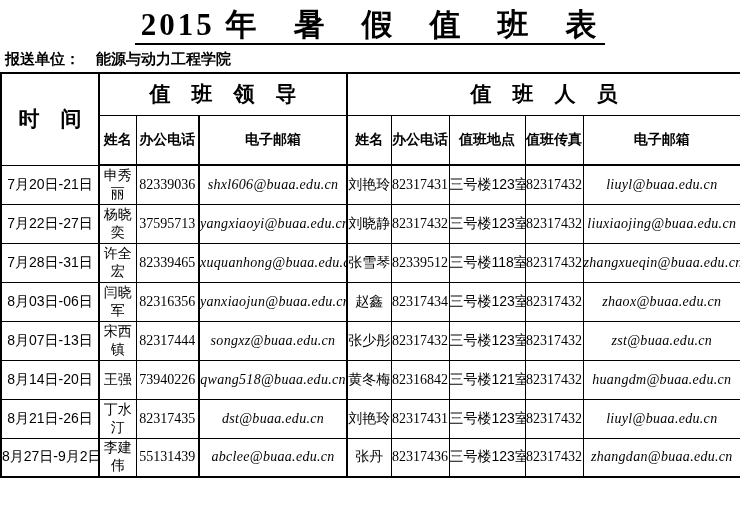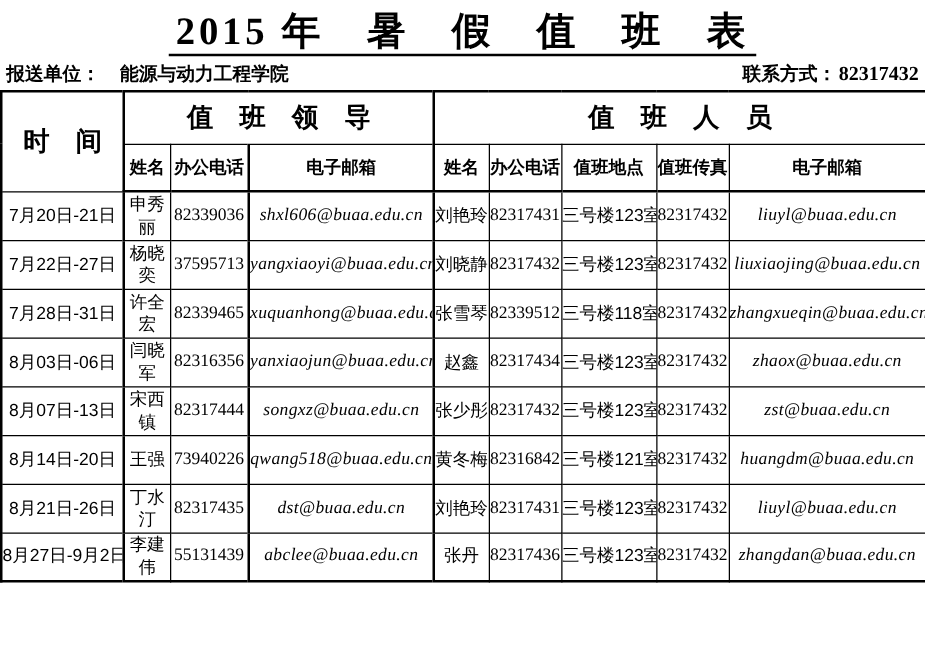--- a/index.html
+++ b/index.html
@@ -59,21 +59,21 @@
   }
   table.duty td {
     border: 1px solid #000;
     text-align: center;
     vertical-align: middle;
     overflow: hidden;
     padding: 0;
     font-size: 14px;
   }
   tr.group { height: 42px; margin-top: 11px; }
-  tr.sub   { height: 38px; }
+  tr.sub   { height: 50px; }
   tr.data  { height: 39px; }
   tr.group td {
     font-weight: bold;
     font-size: 21px;
     white-space: pre;
   }
   td.time-head {
     font-weight: bold;
     font-size: 16px;
     white-space: pre;
@@ -125,23 +125,20 @@
 
 <div class="page">
 
   <div class="title-wrap">
     <span class="doc-title">2015 年　暑　假　值　班　表</span>
   </div>
 
   <div class="meta-row">
     <span class="meta-left">
       <span class="label">报送单位：</span><span class="value">能源与动力工程学院</span>
-    </span>
-    <span class="meta-right">
-      <span class="label">联系方式：</span><span class="value">82317432</span>
     </span>
   </div>
 
   <table class="duty">
     <colgroup>
       <col style="width:98px">
         <col style="width:37px">
         <col style="width:63px">
         <col style="width:148px">
       <col style="width:44px">

